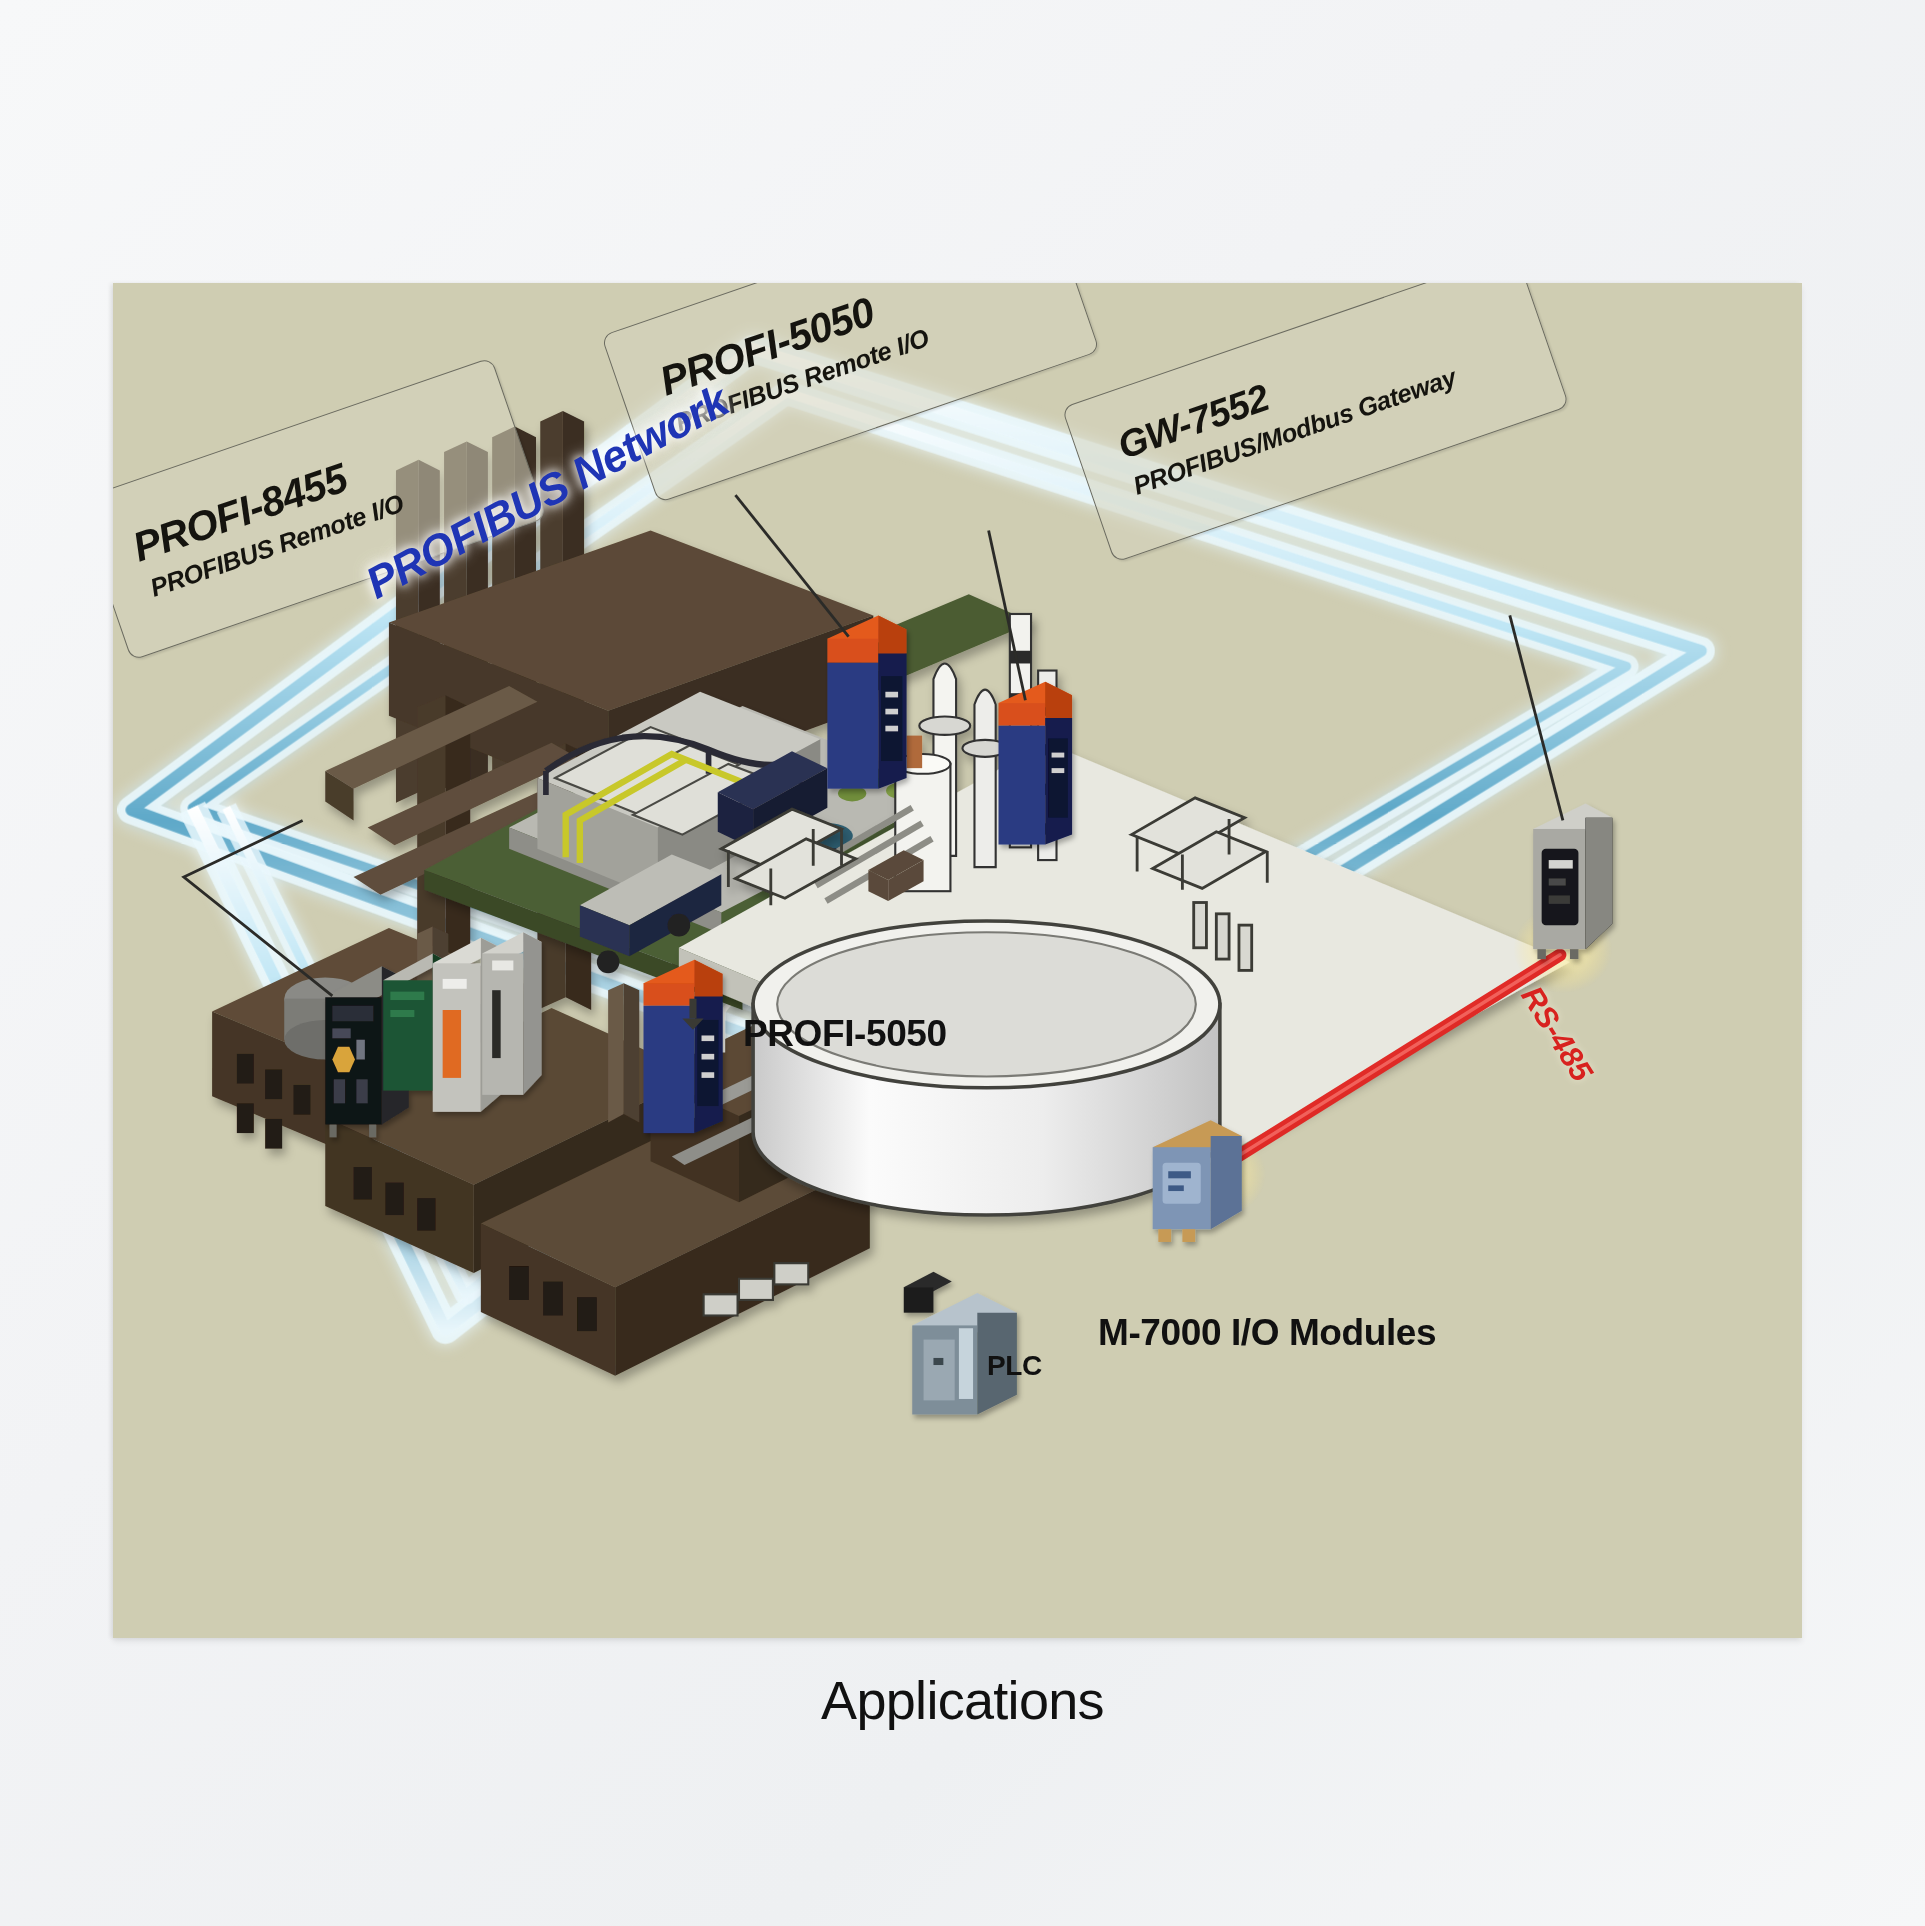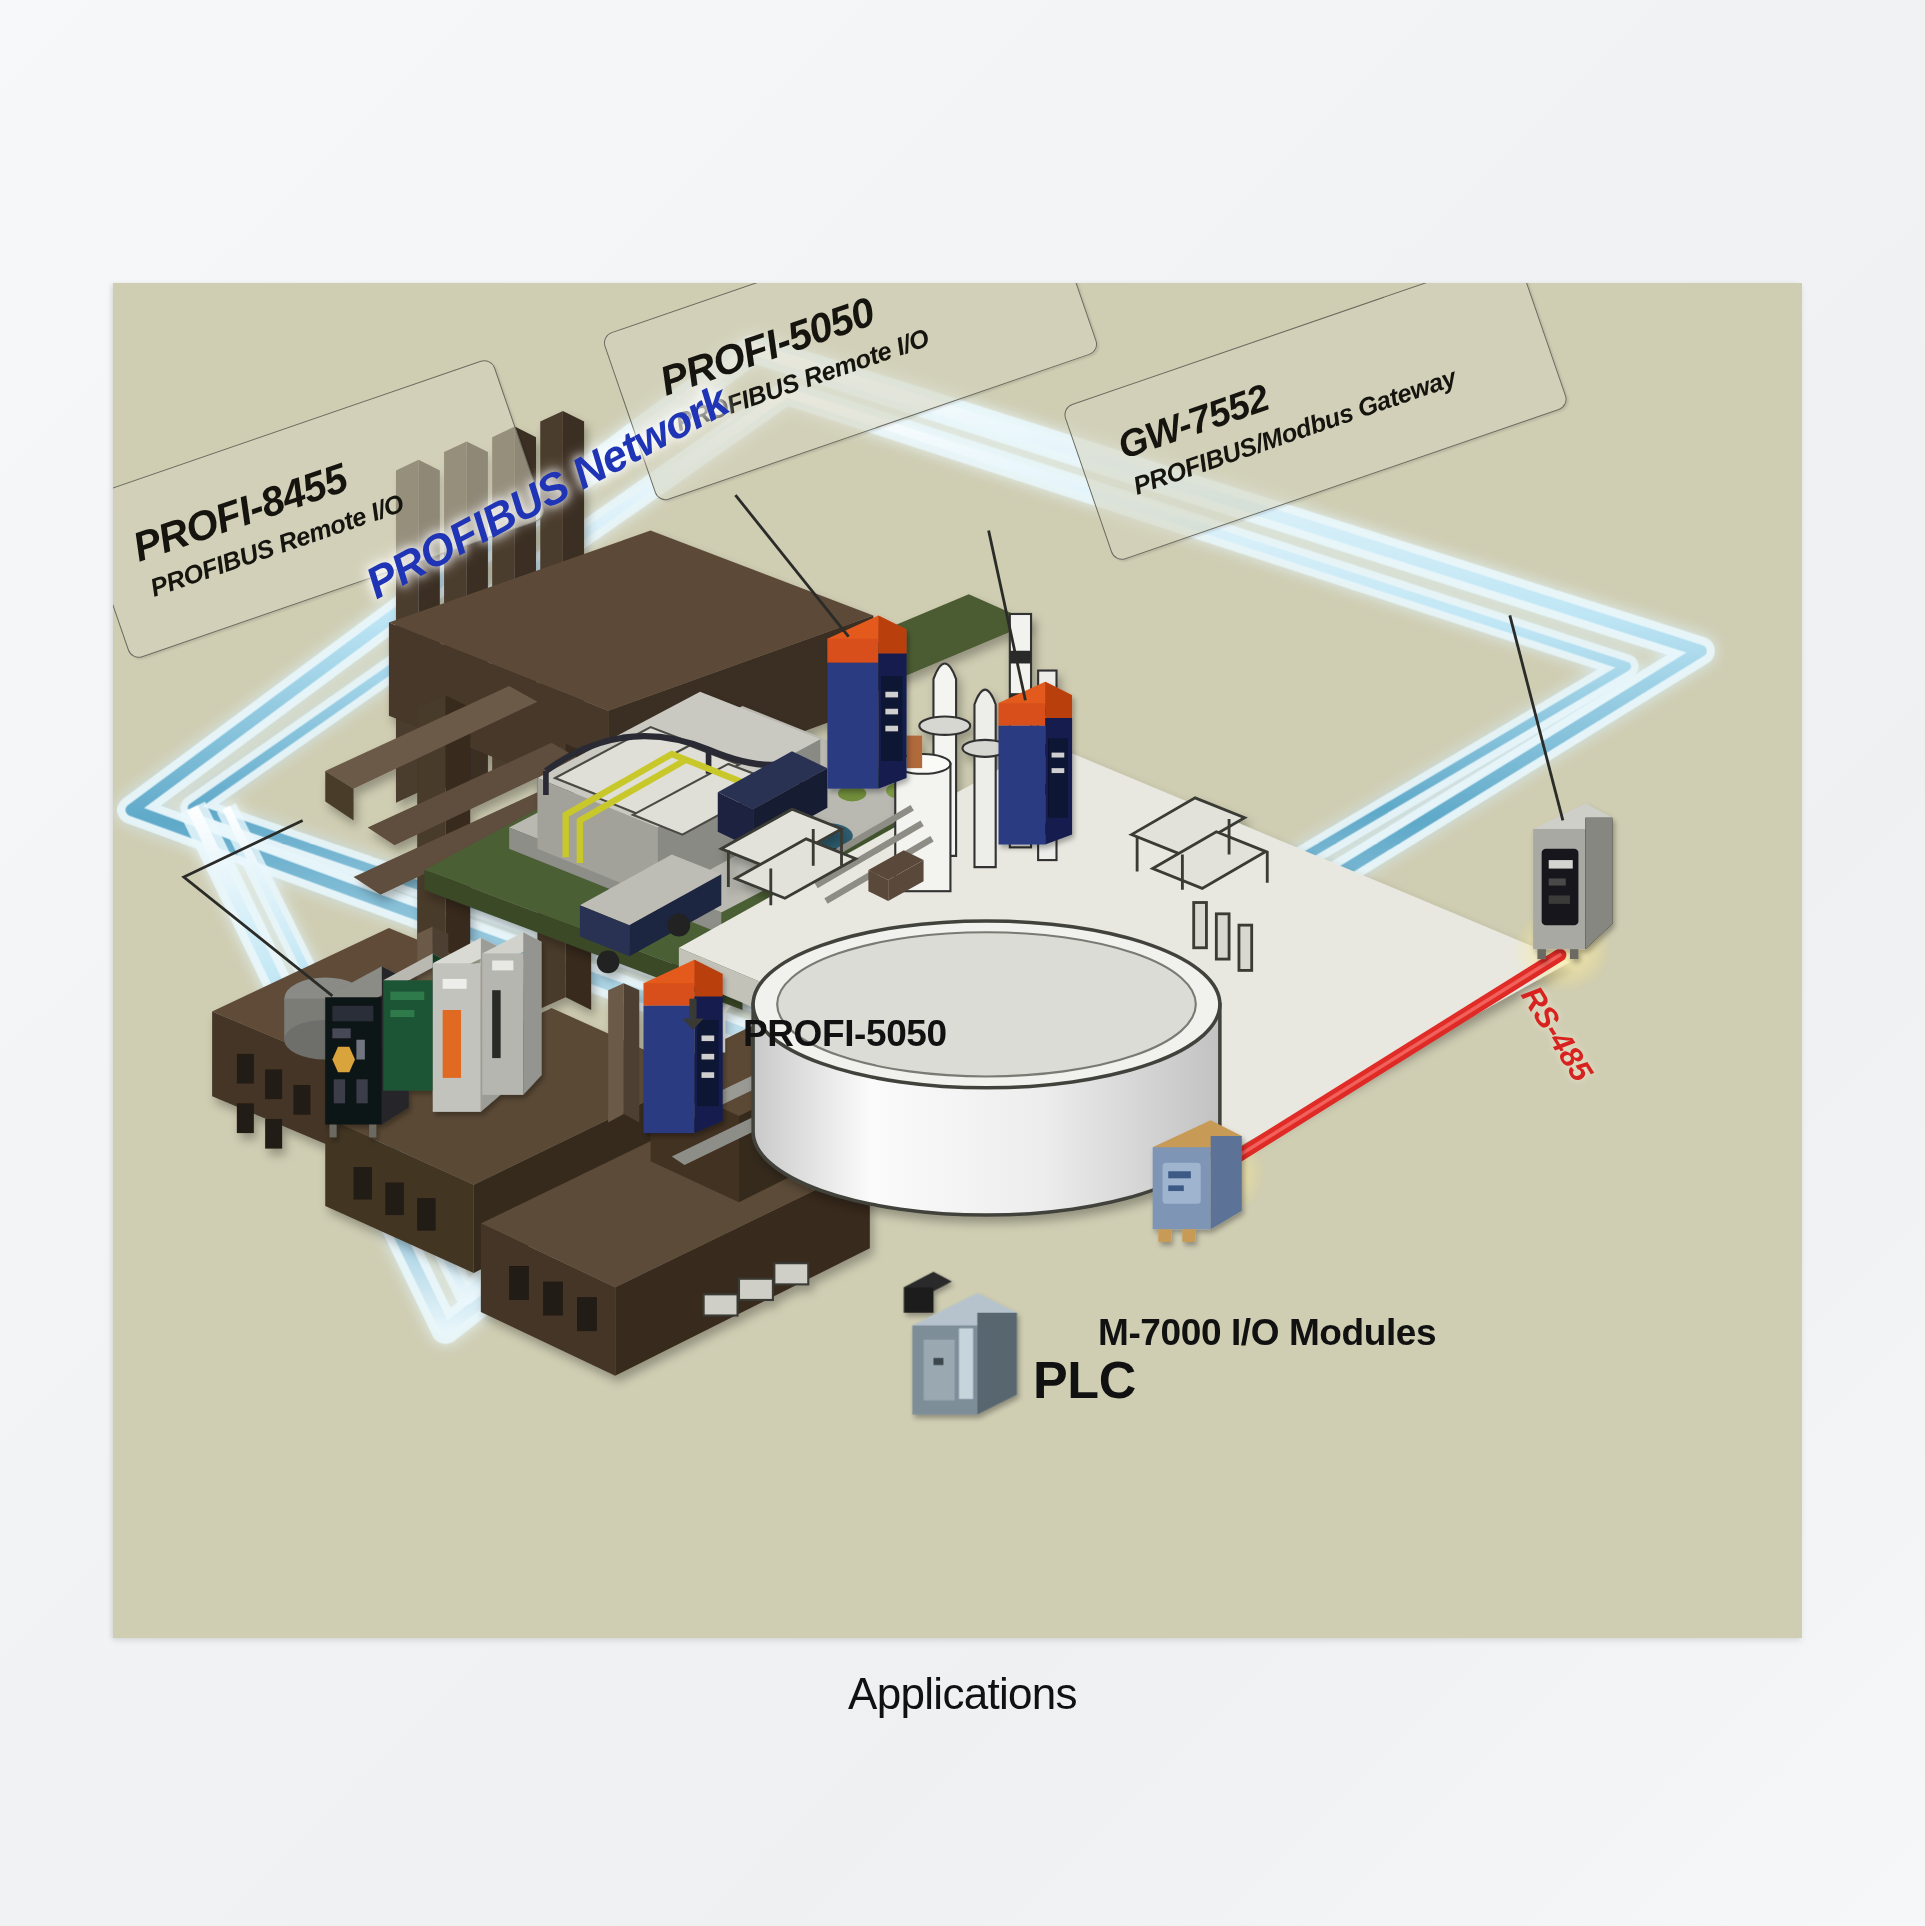--- a/index.html
+++ b/index.html
@@ -67,21 +67,21 @@
     white-space:nowrap;
     font-size:31px;
     text-shadow:0 0 7px #e9e6cf;
   }
 
   
   .caption{
     position:absolute;
     left:0;right:0;top:1669px;
     text-align:center;
-    font-size:44px;
+    font-size:54px;
     color:#111;
     font-family:"Liberation Sans",sans-serif;
     letter-spacing:-0.7px;
   }
 </style>
 </head>
 <body>
 
 <div id="root">
 
@@ -478,21 +478,21 @@
 
       <div class="callout" style="left:962px;top:42px;width:481px;height:164px;transform:rotate(-19deg);">
         <div class="ct title" style="top:34px;left:41px;font-size:38px;">GW-7552</div>
         <div class="ct sub" style="top:83px;left:42px;">PROFIBUS/Modbus Gateway</div>
       </div>
 
       <div class="netlabel" style="left:233px;top:184px;transform:rotate(-28deg);">PROFIBUS Network</div>
 
       <div class="plabel" style="left:630px;top:730px;font-size:37px;">PROFI-5050</div>
 
-      <div class="plabel" style="left:920px;top:1067px;font-size:52px;">PLC</div>
+      <div class="plabel" style="left:874px;top:1067px;font-size:28px;">PLC</div>
 
       <div class="plabel" style="left:975px;top:1029px;font-size:37px;margin-left:10px;">M-7000 I/O Modules</div>
 
       <div class="rslabel" style="left:1391px;top:733px;transform:rotate(58deg);">RS-485</div>
 
     </div>
   </div>
 
   <div class="caption">Applications</div>
 

